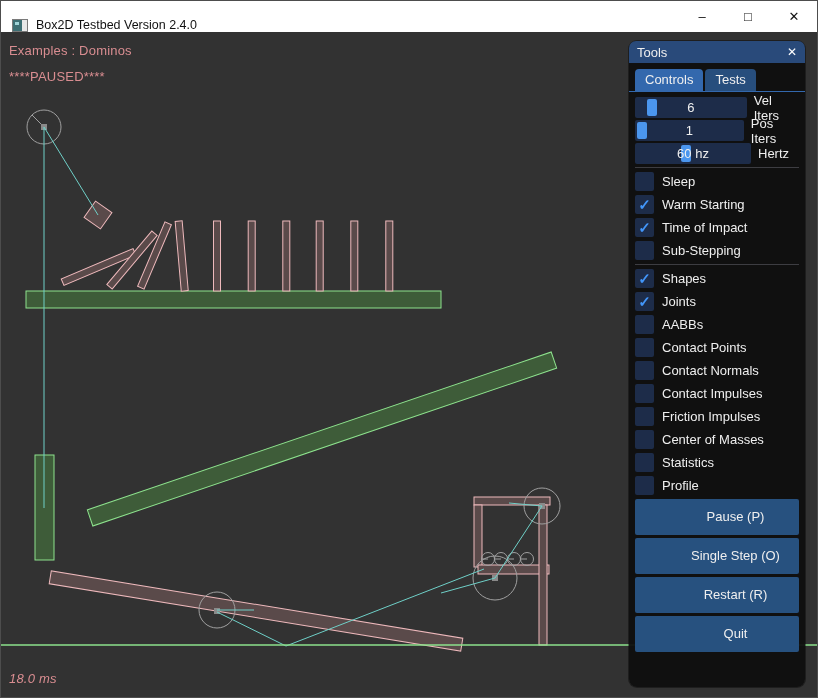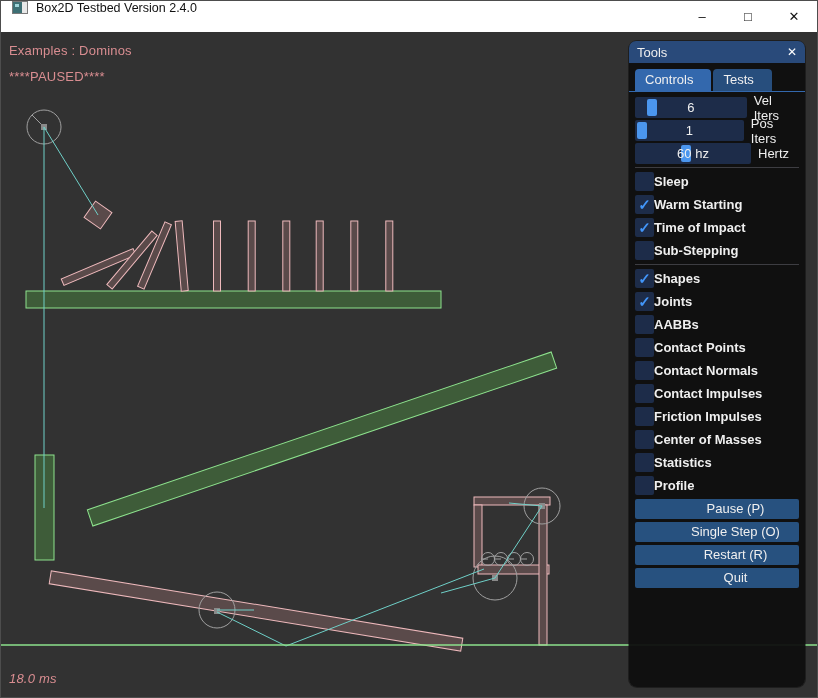--- a/index.html
+++ b/index.html
@@ -10,21 +10,21 @@
     --text:#efefef; --label-salmon:#d98d91; --sep:#3d3d42;
     --body-pink:#eeb9bc; --body-fill:#5a4a4a; --green:#8de28d;
     --green-fill:#3e5c39; --joint:#6fd0c8; --circle:#a0a0a0;
   }
   *{margin:0;padding:0;box-sizing:border-box;}
   html,body{width:818px;height:698px;overflow:hidden;}
   body{font-family:"Liberation Sans",sans-serif;background:var(--canvas-bg);position:relative;border:1px solid #4d4d4d;}
 
   
   .titlebar{position:absolute;left:0;top:0;width:100%;height:31px;background:var(--title-bg);
-    display:flex;align-items:flex-start;color:var(--title-fg);font-size:12.5px;}
+    display:flex;align-items:flex-end;color:var(--title-fg);font-size:12.5px;}
   .app-icon{width:16px;height:13px;margin:0 8px 0 11px;position:relative;border:1px solid #7a7a7a;background:#e8e8e8;}
   .app-icon::before{content:"";position:absolute;left:0;top:0;width:9px;height:11px;background:#3d6f74;}
   .app-icon::after{content:"";position:absolute;left:2px;top:2px;width:4px;height:3px;background:#9fd4d8;}
   .win-buttons{margin-left:auto;display:flex;height:100%;}
   .win-btn{width:46px;height:100%;display:flex;align-items:center;justify-content:center;font-size:13px;color:#111;}
 
   
   #scene{position:absolute;left:0;top:31px;}
   .canvas-label{position:absolute;color:var(--label-salmon);font-size:13px;letter-spacing:.2px;}
   #lbl-example{left:8px;top:42px;}
@@ -39,39 +39,39 @@
   .groundline{stroke:var(--green);stroke-width:1.5;}
 
   
   #panel{position:absolute;left:628px;top:40px;width:176px;height:646px;
     background:var(--panel-bg);border-radius:8px;color:var(--text);font-size:13px;
     box-shadow:0 0 0 1px rgba(0,0,0,.4);}
   .panel-titlebar{height:22px;background:var(--panel-title-bg);border-radius:7px 7px 0 0;
     display:flex;align-items:center;padding:0 8px;}
   .panel-close{margin-left:auto;font-size:12px;color:#fff;line-height:1;}
   .tabbar{display:flex;gap:2px;padding:6px 6px 0 6px;border-bottom:1px solid var(--tab-active);}
-  .tab{padding:3px 18px 4px 10px;border-radius:4px 4px 0 0;background:var(--tab-inactive);}
+  .tab{padding:3px 10px 4px 10px;border-radius:4px 4px 0 0;background:var(--tab-inactive);}
   .tab.active{background:var(--tab-active);}
   .panel-body{padding:5px 6px 0 6px;}
 
   .slider-row{display:flex;align-items:center;height:21px;margin-bottom:2px;}
   .slider-frame{position:relative;width:116px;height:21px;background:var(--frame-bg);border-radius:2px;}
   .slider-grab{position:absolute;top:2px;bottom:2px;width:10px;background:var(--grab);border-radius:2px;}
   .slider-value{position:absolute;inset:0;display:flex;align-items:center;justify-content:center;}
   .slider-label{margin-left:7px;}
 
   .separator{height:1px;background:var(--sep);margin:3px 0;}
 
   .check-row{display:flex;align-items:center;height:21px;margin:2px 0;}
   .check-box{width:19px;height:19px;background:var(--frame-bg);border-radius:2px;
     display:flex;align-items:center;justify-content:center;color:var(--accent);
     font-size:15px;font-weight:bold;}
-  .check-label{font-weight:bold;}
-
-  .panel-btn{display:block;width:100%;height:20px;margin:3px 0;background:var(--button-bg);
+  .check-label{margin-left:8px;}
+
+  .panel-btn{display:block;width:100%;height:36px;margin:3px 0;background:var(--button-bg);
     border:none;border-radius:2px;color:var(--text);font-size:13px;
     font-family:"Liberation Sans",sans-serif;text-align:center;line-height:20px;padding-left:37px;}
 </style>
 </head>
 <body>
 
 <div class="titlebar">
   <span class="app-icon"></span>
   <span>Box2D Testbed Version 2.4.0</span>
   <div class="win-buttons">

